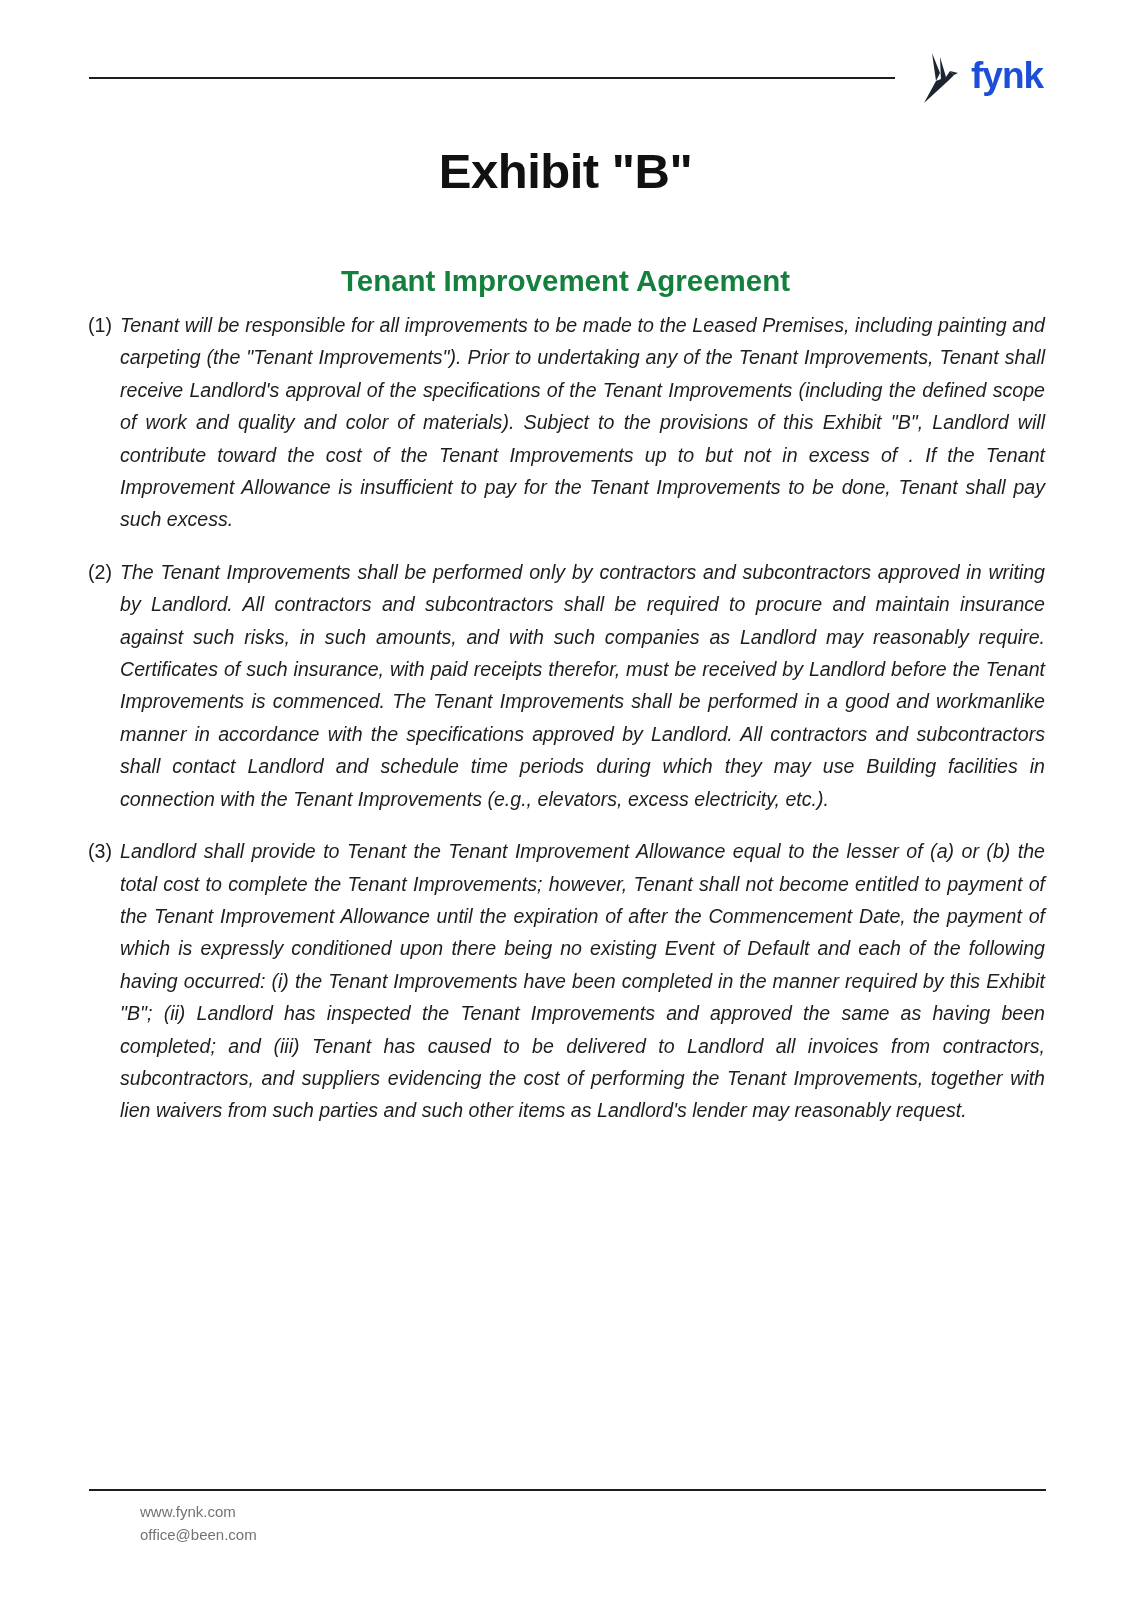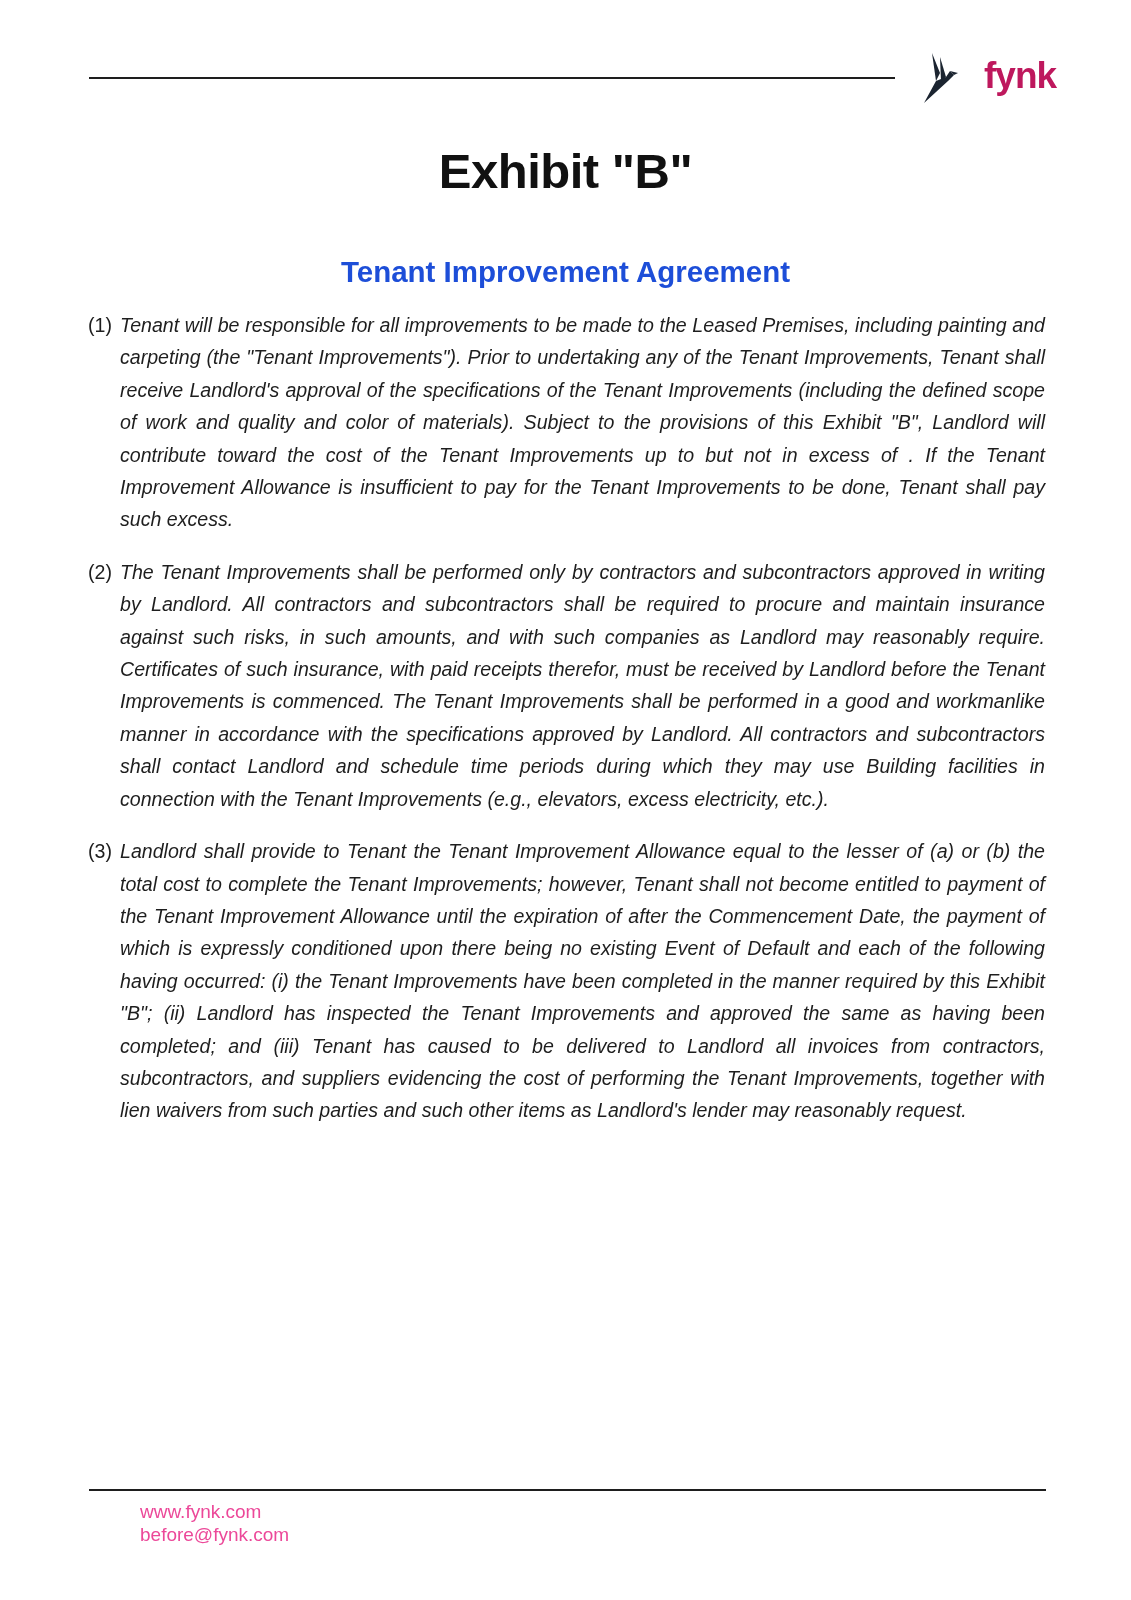--- a/index.html
+++ b/index.html
@@ -9,44 +9,44 @@
   }
   .header-rule {
     position: absolute; left: 89px; top: 77px; width: 806px; height: 2px; background: #1e1e1e;
   }
   .logo {
     position: absolute; left: 922px; top: 50px; height: 56px; display: flex; align-items: center;
   }
   .logo svg { display: block; }
   .logo-text {
     font-family: "Liberation Sans", sans-serif; font-weight: 700; font-size: 37px;
-    color: #be185d; letter-spacing: -1px; margin-left: 18px; line-height: 1; margin-top: -6px;
+    color: #1d4ed8; letter-spacing: -1px; margin-left: 5px; line-height: 1; margin-top: -6px;
   }
   .title {
     position: absolute; left: 0; right: 0; top: 143px; text-align: center;
     font-weight: 700; font-size: 49px; color: #111; margin: 0; letter-spacing: -0.5px;
   }
   .subtitle {
     position: absolute; left: 0; right: 0; top: 248px; text-align: center;
-    font-weight: 700; font-size: 29.5px; color: #1d4ed8; margin: 7px;
+    font-weight: 700; font-size: 29.5px; color: #15803d; margin: 16px;
   }
   .clauses {
     position: absolute; left: 88px; top: 309px; width: 957px;
   }
   .clause {
     display: flex; font-size: 19.6px; line-height: 32.4px; color: #1e1e1e;
     margin-bottom: 20px;
   }
   .clause-num { width: 32px; flex: 0 0 32px; white-space: nowrap; }
   .clause-text { flex: 1; text-align: justify; font-style: italic; }
   .footer-rule {
     position: absolute; left: 89px; top: 1489px; width: 957px; height: 2px; background: #1e1e1e;
   }
   .footer {
-    position: absolute; left: 140px; top: 1500px; font-size: 19px; line-height: 23px; color: #ec4899;
+    position: absolute; left: 140px; top: 1500px; font-size: 15px; line-height: 23px; color: #737373;
   }
 </style>
 </head>
 <body>
 
 <div class="header-rule"></div>
 
 <div class="logo">
   <svg width="44" height="54" viewBox="0 0 44 54">
     <polygon points="10,2 18,22 14,30" fill="#1b2430"></polygon>
@@ -71,14 +71,14 @@
   </div>
   <div class="clause">
     <span class="clause-num">(3)</span>
     <span class="clause-text">Landlord shall provide to Tenant the Tenant Improvement Allowance equal to the lesser of (a) or (b) the total cost to complete the Tenant Improvements; however, Tenant shall not become entitled to payment of the Tenant Improvement Allowance until the expiration of after the Commencement Date, the payment of which is expressly conditioned upon there being no existing Event of Default and each of the following having occurred: (i) the Tenant Improvements have been completed in the manner required by this Exhibit "B"; (ii) Landlord has inspected the Tenant Improvements and approved the same as having been completed; and (iii) Tenant has caused to be delivered to Landlord all invoices from contractors, subcontractors, and suppliers evidencing the cost of performing the Tenant Improvements, together with lien waivers from such parties and such other items as Landlord's lender may reasonably request.</span>
   </div>
 </div>
 
 <div class="footer-rule"></div>
 <div class="footer">
   <div>www.fynk.com</div>
-  <div>before@fynk.com</div>
+  <div>office@been.com</div>
 </div>
 
 </body></html>

